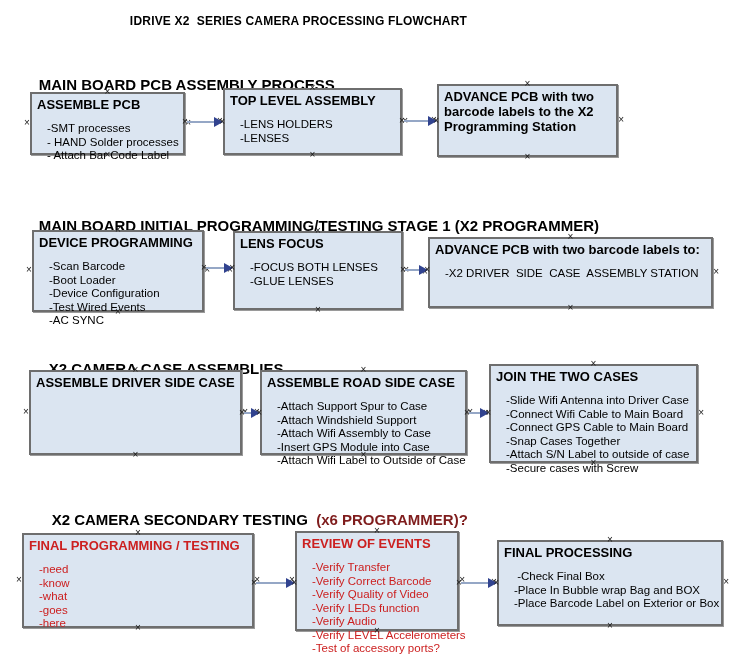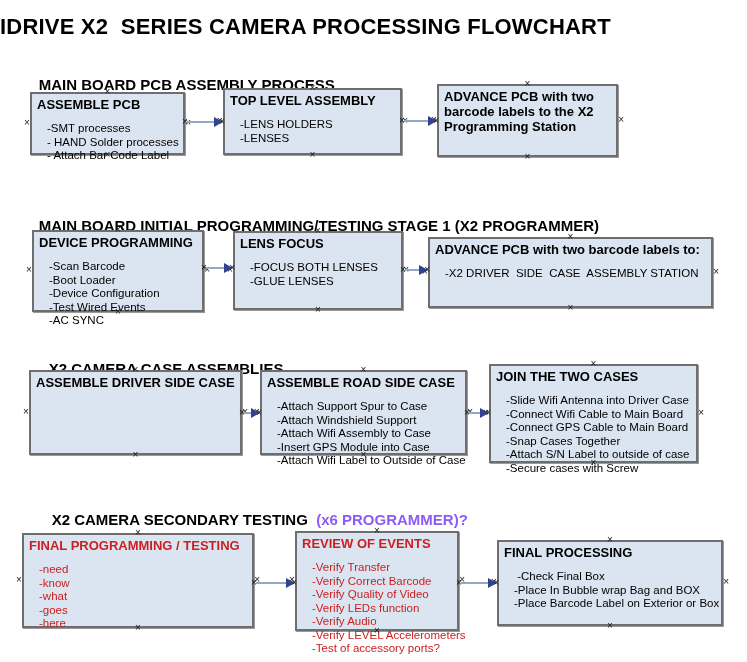--- a/index.html
+++ b/index.html
@@ -1,23 +1,23 @@
 <!DOCTYPE html>
 <html><head>
 <meta charset="utf-8">
 <style>
   html,body{margin:0;padding:0;background:#ffffff;}
   body{width:747px;height:662px;font-family:"Liberation Sans",sans-serif;color:#000;}
   .canvas{position:relative;width:747px;height:662px;overflow:hidden;}
 
   .main-title{position:absolute;left:0;top:14px;width:597px;text-align:center;
-    font-size:22px;font-weight:bold;letter-spacing:.2px;white-space:pre;}
+    font-size:12px;font-weight:bold;letter-spacing:.2px;white-space:pre;}
 
   .sec-h{position:absolute;margin:0;font-size:15px;font-weight:bold;white-space:pre;}
-  .sec-h .accent{color:#8b5cf6;}
+  .sec-h .accent{color:#7f1d1d;}
 
   .box{position:absolute;background:#dbe5f1;border:2px solid #6e6e6e;
     box-shadow:1px 1px 0 #9a9a9a;padding:3px 5px 2px 5px;box-sizing:border-box;overflow:visible;}
   .bt{font-size:13px;line-height:15px;font-weight:bold;}
   .bl{list-style:none;margin:10px;padding:0;}
   .bl li{font-size:11.5px;line-height:13.5px;white-space:pre;}
   .box.red .bt,.box.red .bl li{color:#cc2020;}
 
   
   .cp{position:absolute;font-size:10px;line-height:10px;color:#1a1a1a;font-weight:normal;}

